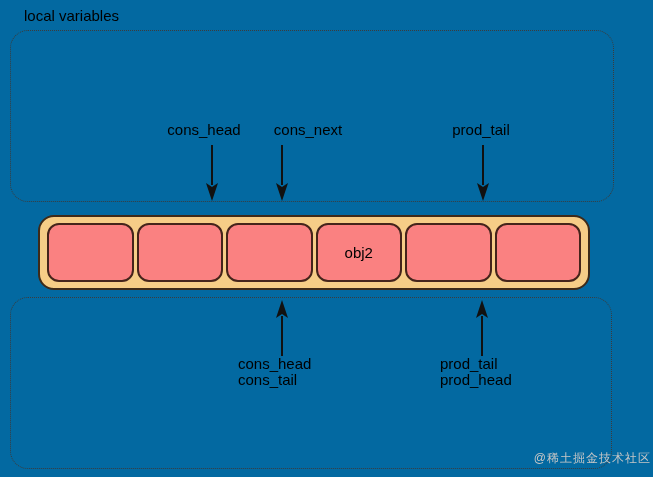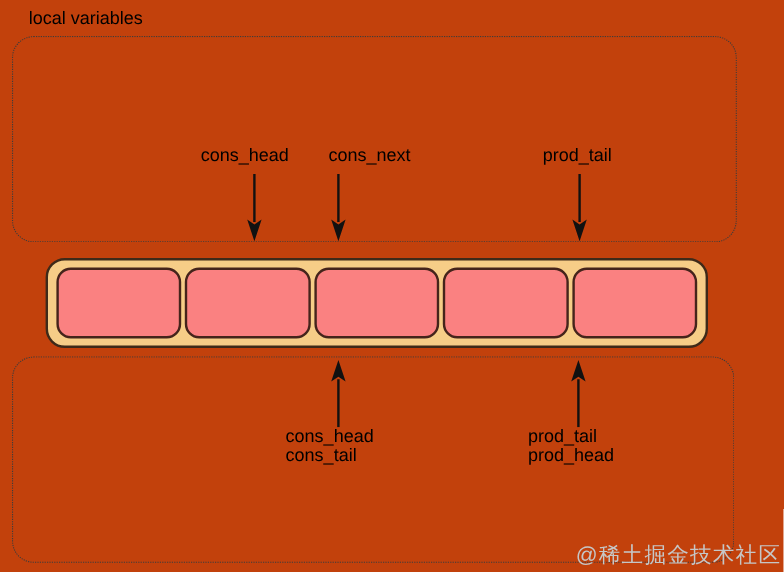--- a/index.html
+++ b/index.html
@@ -1,20 +1,20 @@
 <!DOCTYPE html>
 <html style="--container-fill: #f6cd87; --cell-fill: #fa8181; --shape-border: #3e2a19; --cell-border: #45241b; --watermark-gray: #c6c6c6;"><head>
 <meta charset="utf-8">
 <style>
   html, body { margin: 0; padding: 0; background: #ffffff; }
   .canvas {
     position: relative;
     width: 653px;
     height: 477px;
-    background: #c2410c;
+    background: #0369a1;
     font-family: "Liberation Sans", "DejaVu Sans", sans-serif;
     color: #000;
     overflow: hidden;
   }
   .page-title {
     position: absolute;
     left: 24px;
     top: 7px;
     font-size: 15px;
     color: #000;
@@ -82,21 +82,21 @@
     line-height: 16px;
     white-space: nowrap;
   }
   .bottom-ptr-group.g0 { left: 238px; }
   .bottom-ptr-group.g1 { left: 440px; }
 
   .watermark {
     position: absolute;
     right: 2px;
     top: 450px;
-    font-size: 18px;
+    font-size: 12px;
     color: var(--watermark-gray, #c6c6c6);
     letter-spacing: 1px;
   }
 </style>
 </head>
 <body>
 
 <div class="canvas">
 
   <div class="page-title">local variables</div>
@@ -117,20 +117,21 @@
   </svg>
   <svg class="arrow down a2" viewBox="0 0 16 56">
     <line x1="8" y1="0" x2="8" y2="40" stroke="#111" stroke-width="2"></line>
     <polygon points="8,56 2,38 8,42 14,38" fill="#111"></polygon>
   </svg>
 
   <div class="ring-buffer">
     <div class="cell"></div>
     <div class="cell"></div>
     <div class="cell"></div>
+    <div class="cell">obj2</div>
     <div class="cell"></div>
     <div class="cell"></div>
   </div>
 
   <div class="dashed-box bottom-box"></div>
 
   <svg class="arrow up a3" viewBox="0 0 16 56">
     <line x1="8" y1="56" x2="8" y2="16" stroke="#111" stroke-width="2"></line>
     <polygon points="8,0 2,18 8,14 14,18" fill="#111"></polygon>
   </svg>

